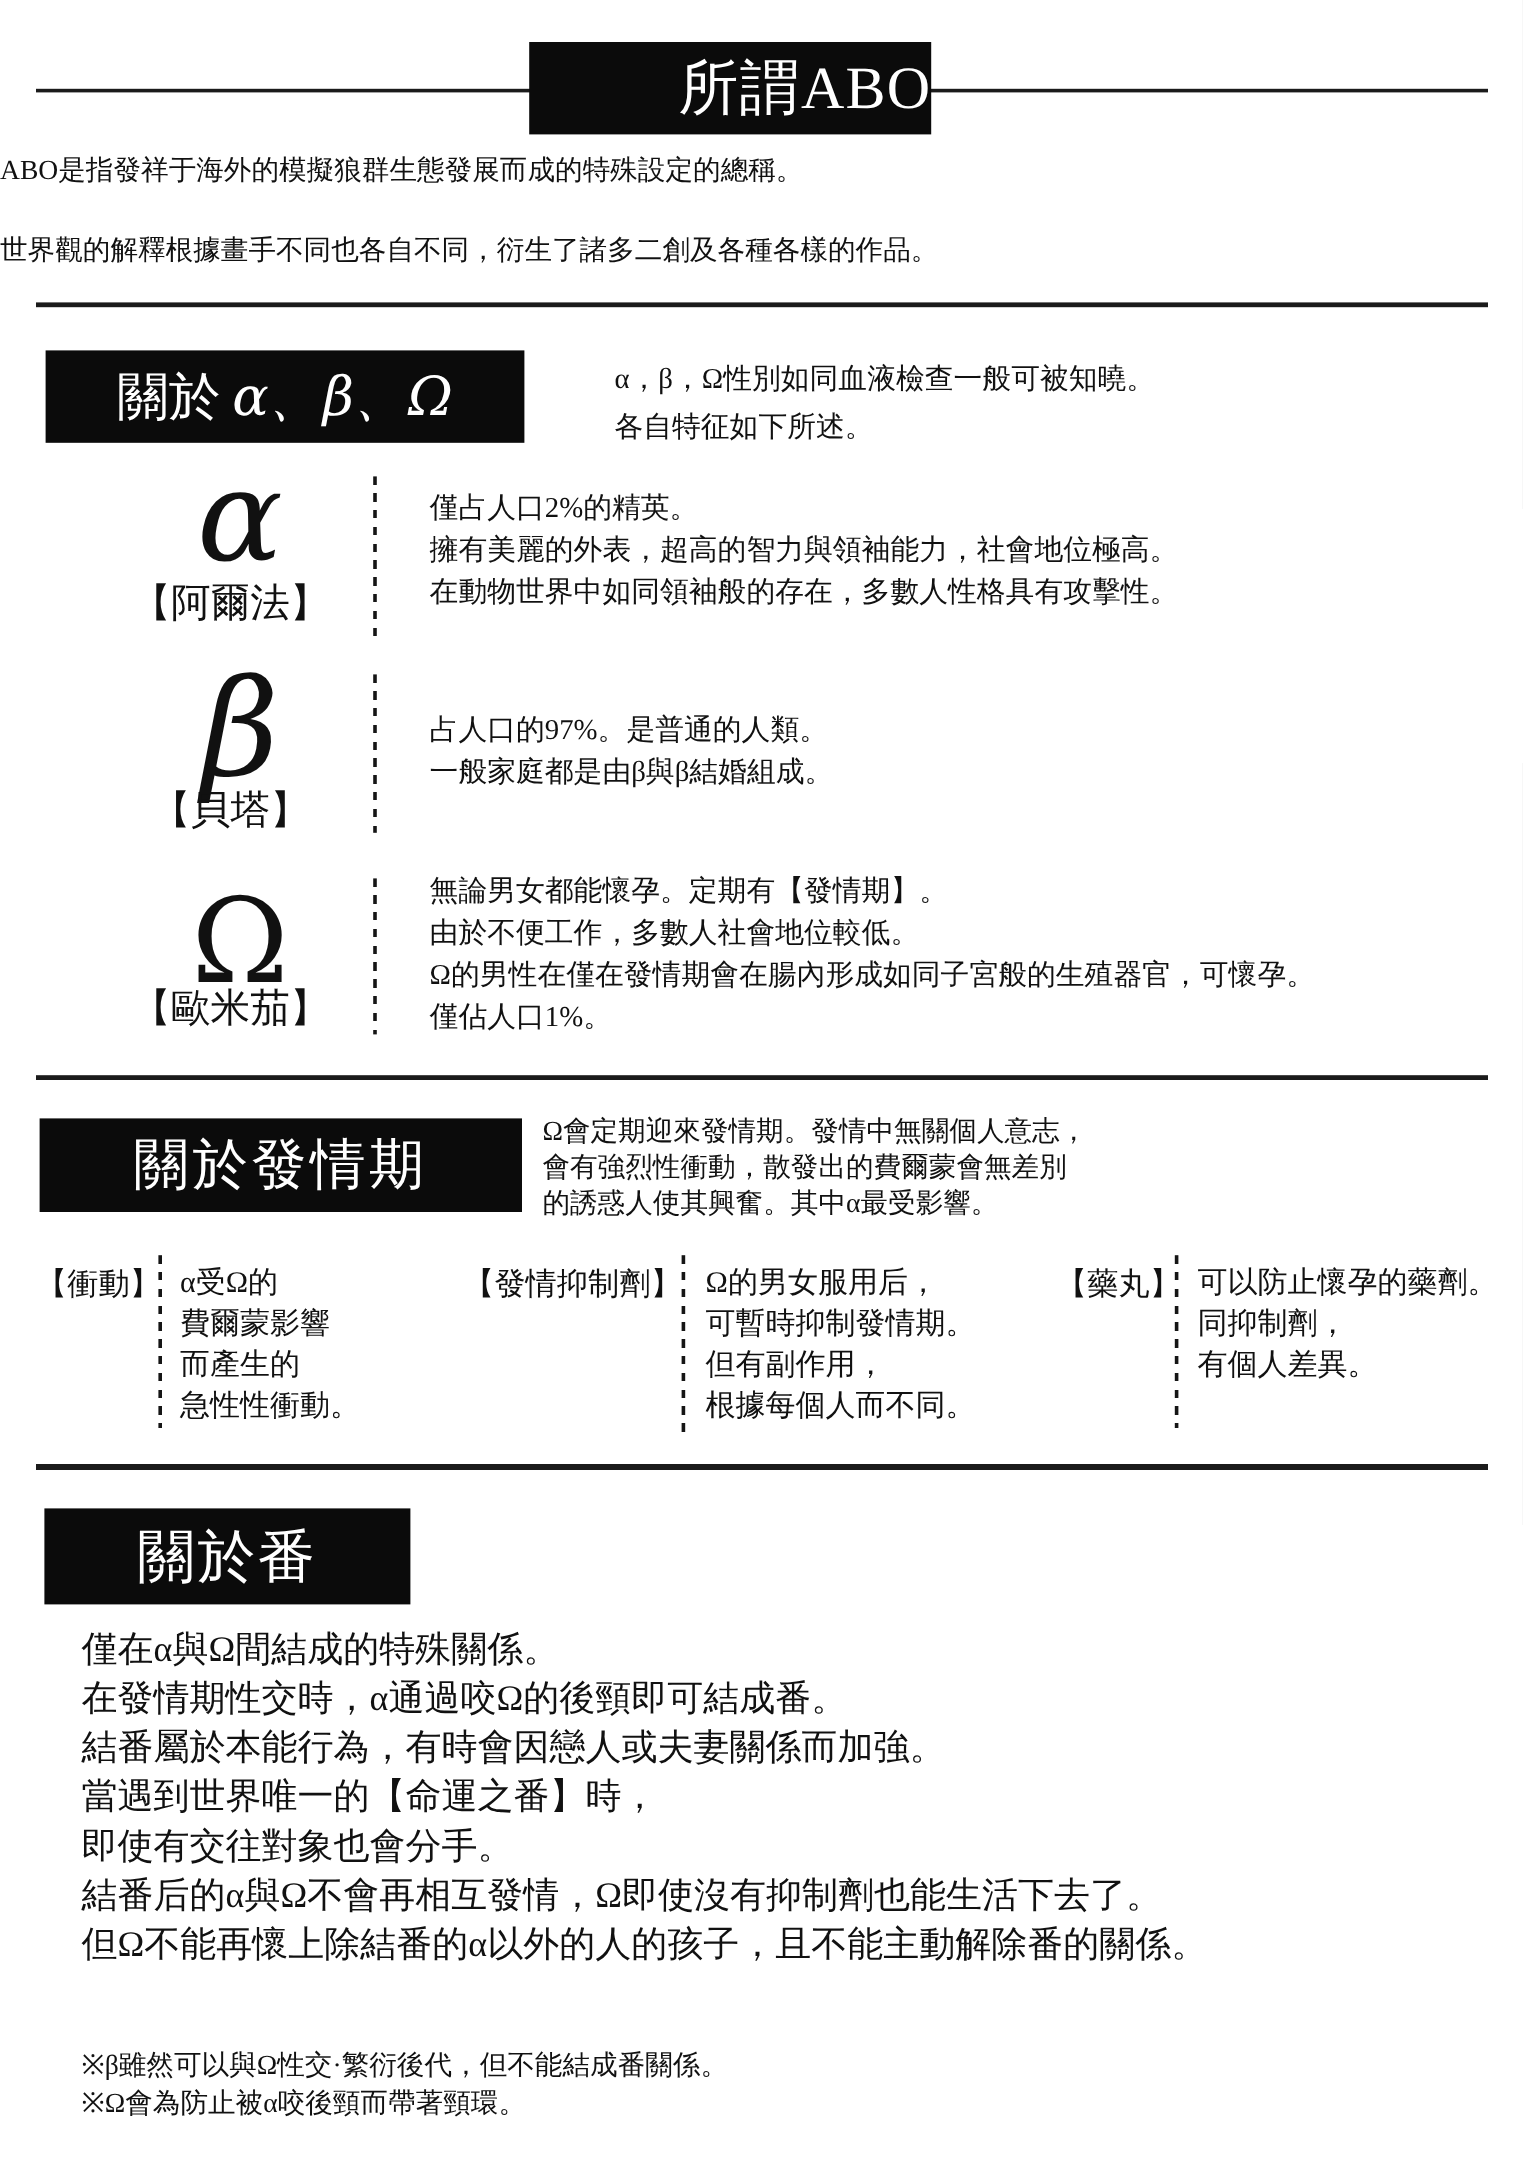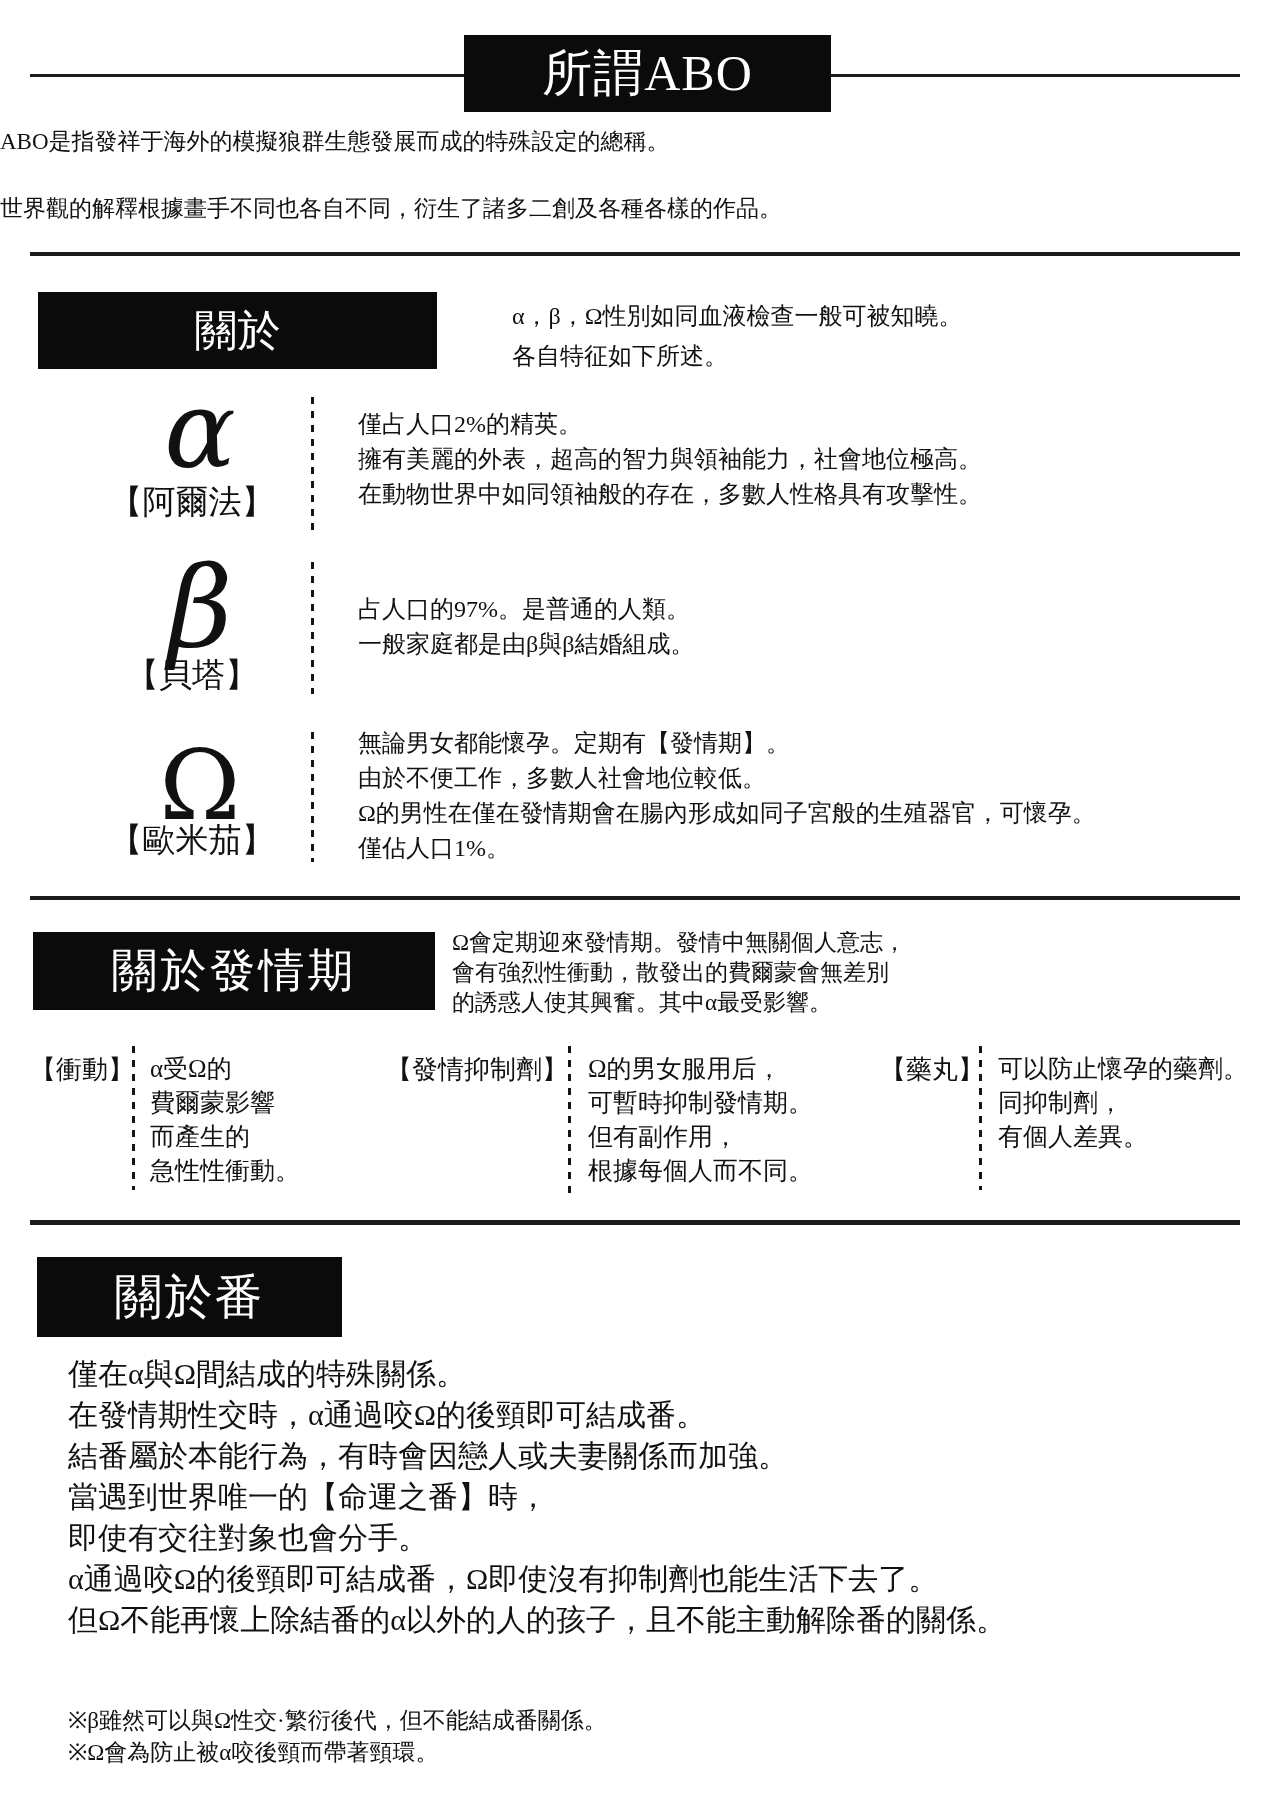--- a/index.html
+++ b/index.html
@@ -24,30 +24,31 @@
   .bodytxt{font-size:24px;line-height:35px;white-space:nowrap;}
   .center{text-align:left;width:100%;left:0;}
   .nowrap{white-space:nowrap;}
 </style>
 </head>
 <body>
 
 <div id="page">
 
   <div class="abs rule" style="left:30px;width:1210px;top:74px;height:3px;"></div>
-  <div class="abs box" style="left:464px;top:35px;width:367px;height:77px;">
+  <div class="abs box" style="left:441px;top:35px;width:335px;height:77px;justify-content:flex-end;">
     <span style="font-size:50px;letter-spacing:1px;">所謂ABO</span>
   </div>
   <div class="abs center nowrap" style="top:126px;font-size:23px;">ABO是指發祥于海外的模擬狼群生態發展而成的特殊設定的總稱。</div>
   <div class="abs center nowrap" style="top:193px;font-size:23px;">世界觀的解釋根據畫手不同也各自不同，衍生了諸多二創及各種各樣的作品。</div>
 
   <div class="abs rule" style="left:30px;width:1210px;top:252px;height:4px;"></div>
 
   <div class="abs box" style="left:38px;top:292px;width:399px;height:77px;">
     <span style="font-size:43px;">關於</span>
+    <span class="greek-it" style="font-size:45px;margin-left:10px;">α、β、Ω</span>
   </div>
   <div class="abs nowrap" style="left:512px;top:296px;font-size:24px;line-height:40px;">α，β，Ω性別如同血液檢查一般可被知曉。</div>
   <div class="abs nowrap" style="left:512px;top:336px;font-size:24px;line-height:40px;">各自特征如下所述。</div>
 
   <div class="abs glyph greek-it" style="left:120px;top:378px;width:160px;font-size:106px;">α</div>
   <div class="abs nowrap" style="left:97px;top:480px;width:190px;text-align:center;font-size:33px;">【阿爾法】</div>
   <div class="abs vdash" style="left:311px;top:397px;height:135px;"></div>
   <div class="abs bodytxt" style="left:358px;top:407px;">僅占人口2%的精英。</div>
   <div class="abs bodytxt" style="left:358px;top:442px;">擁有美麗的外表，超高的智力與領袖能力，社會地位極高。</div>
   <div class="abs bodytxt" style="left:358px;top:477px;">在動物世界中如同領袖般的存在，多數人性格具有攻擊性。</div>
@@ -98,19 +99,19 @@
   <div class="abs rule" style="left:30px;width:1210px;top:1220px;height:5px;"></div>
 
   <div class="abs box" style="left:37px;top:1257px;width:305px;height:80px;">
     <span style="font-size:48px;letter-spacing:2px;">關於番</span>
   </div>
   <div class="abs nowrap" style="left:68px;top:1354px;font-size:30px;">僅在α與Ω間結成的特殊關係。</div>
   <div class="abs nowrap" style="left:68px;top:1395px;font-size:30px;">在發情期性交時，α通過咬Ω的後頸即可結成番。</div>
   <div class="abs nowrap" style="left:68px;top:1477px;font-size:30px;">當遇到世界唯一的【命運之番】時，</div>
   <div class="abs nowrap" style="left:68px;top:1436px;font-size:30px;">結番屬於本能行為，有時會因戀人或夫妻關係而加強。</div>
   <div class="abs nowrap" style="left:68px;top:1518px;font-size:30px;">即使有交往對象也會分手。</div>
-  <div class="abs nowrap" style="left:68px;top:1559px;font-size:30px;">α通過咬Ω的後頸即可結成番，Ω即使沒有抑制劑也能生活下去了。</div>
+  <div class="abs nowrap" style="left:68px;top:1559px;font-size:30px;">結番后的α與Ω不會再相互發情，Ω即使沒有抑制劑也能生活下去了。</div>
   <div class="abs nowrap" style="left:68px;top:1600px;font-size:30px;">但Ω不能再懷上除結番的α以外的人的孩子，且不能主動解除番的關係。</div>
 
   <div class="abs nowrap" style="left:68px;top:1703px;font-size:23px;">※β雖然可以與Ω性交·繁衍後代，但不能結成番關係。</div>
   <div class="abs nowrap" style="left:68px;top:1735px;font-size:23px;">※Ω會為防止被α咬後頸而帶著頸環。</div>
 
 </div>
 
 </body></html>

